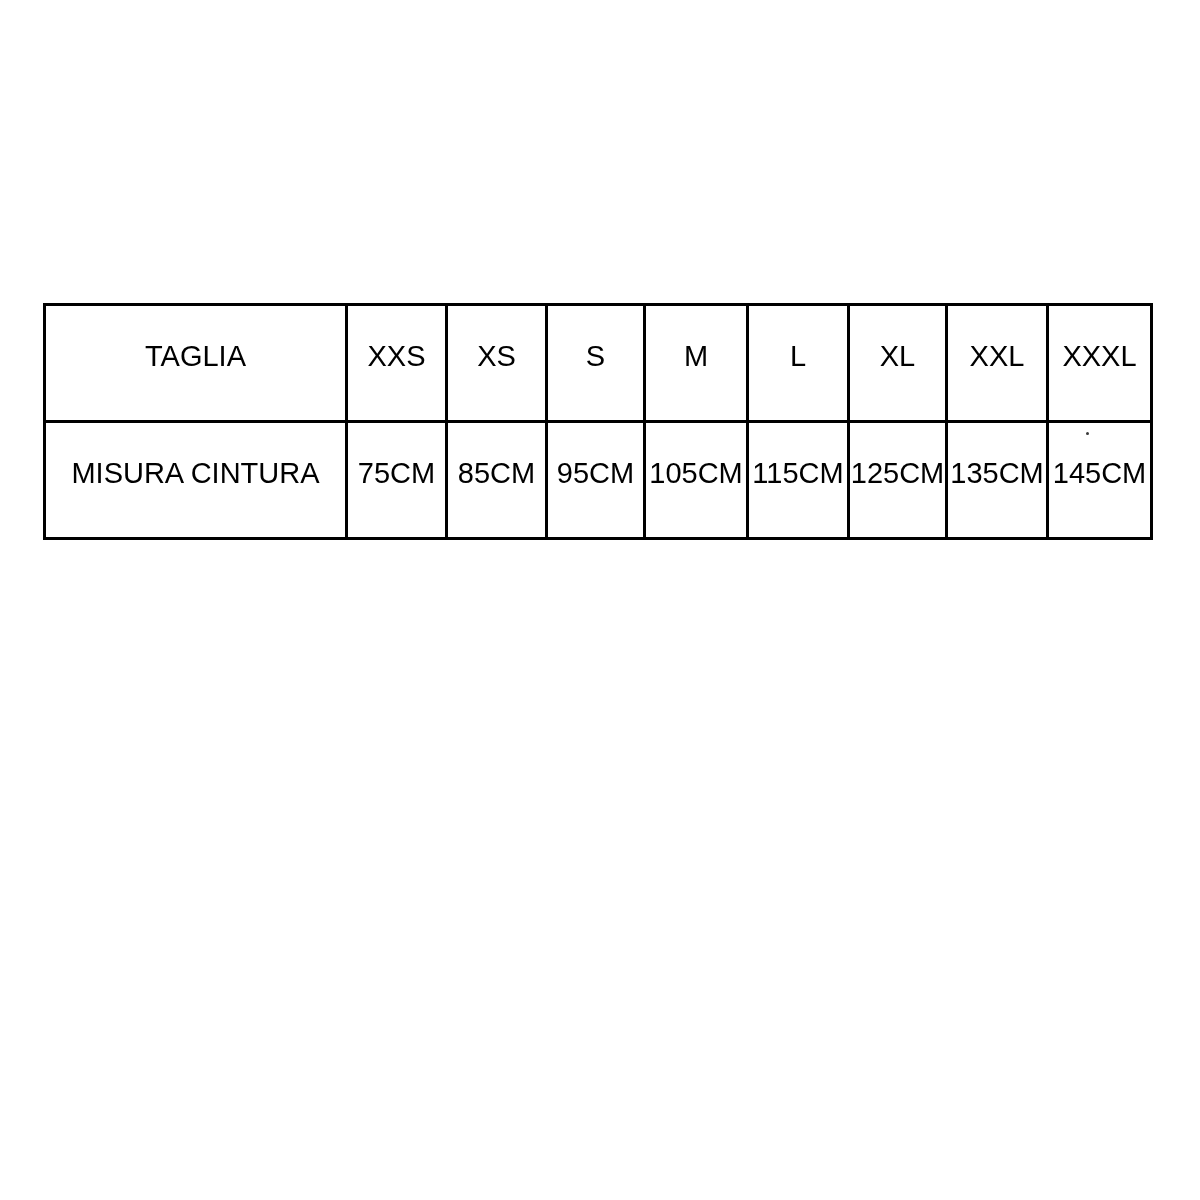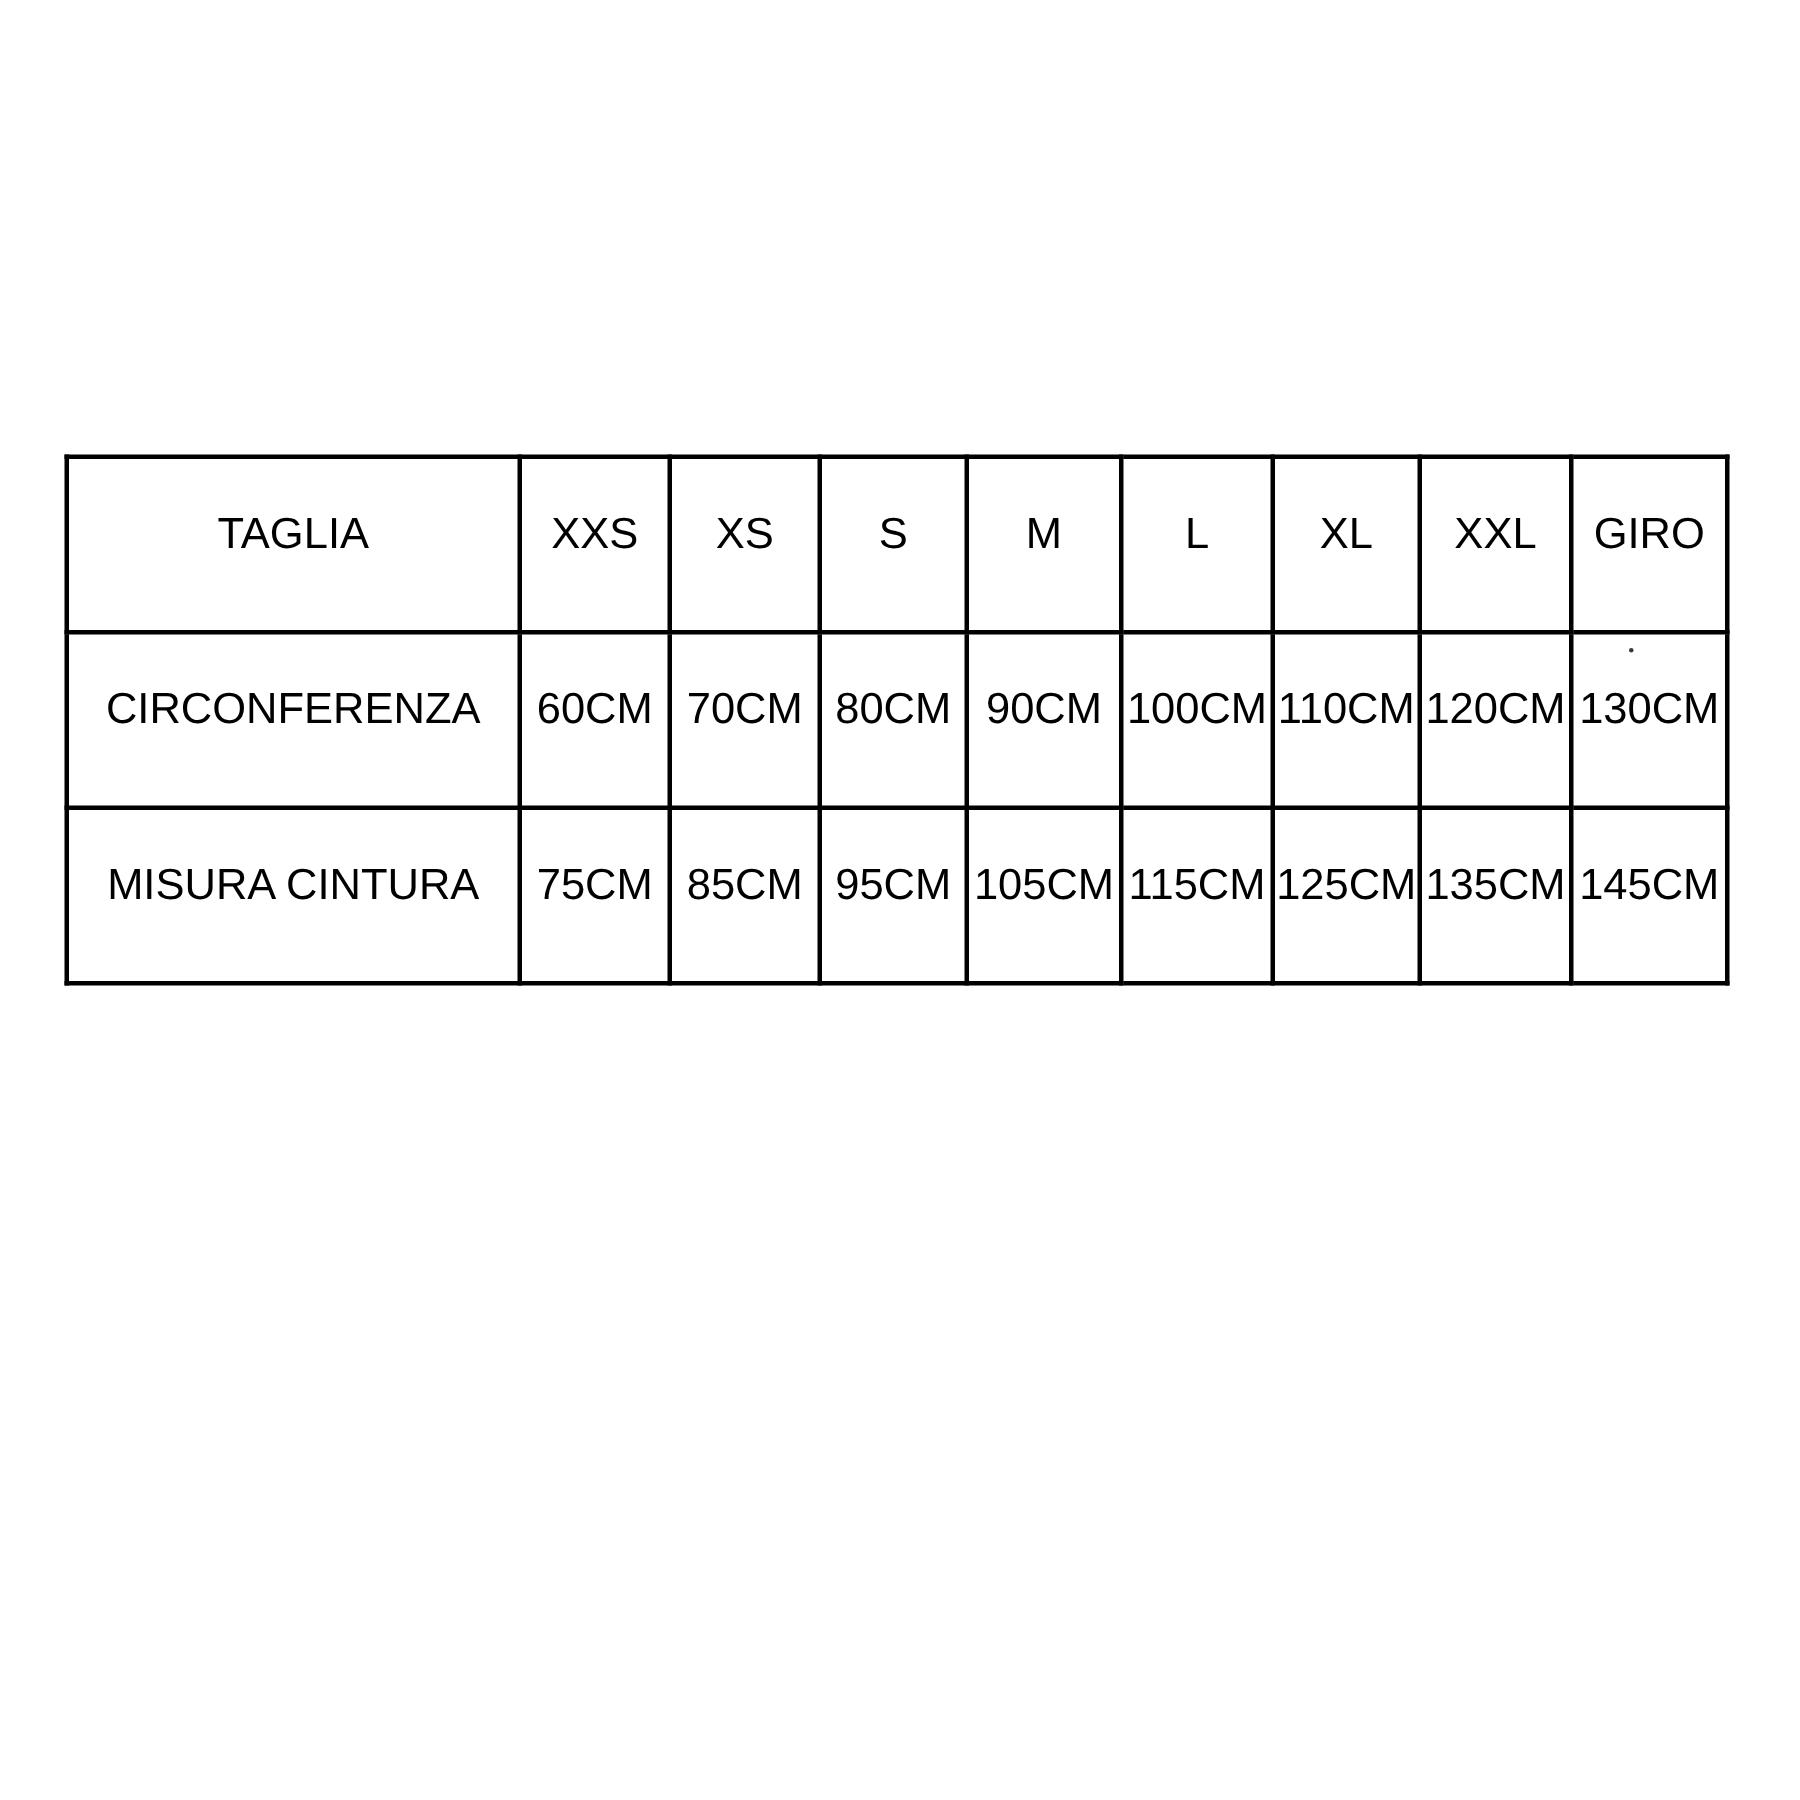--- a/index.html
+++ b/index.html
@@ -80,32 +80,21 @@
     <tbody>
       <tr>
         <th>TAGLIA</th>
         <th>XXS</th>
         <th>XS</th>
         <th>S</th>
         <th>M</th>
         <th>L</th>
         <th>XL</th>
         <th>XXL</th>
-        <th>GIRO</th>
-      </tr>
-      <tr>
-        <td>CIRCONFERENZA</td>
-        <td>60CM</td>
-        <td>70CM</td>
-        <td>80CM</td>
-        <td>90CM</td>
-        <td>100CM</td>
-        <td>110CM</td>
-        <td>120CM</td>
-        <td>130CM</td>
+        <th>XXXL</th>
       </tr>
       <tr>
         <td>MISURA CINTURA</td>
         <td>75CM</td>
         <td>85CM</td>
         <td>95CM</td>
         <td>105CM</td>
         <td>115CM</td>
         <td>125CM</td>
         <td>135CM</td>

